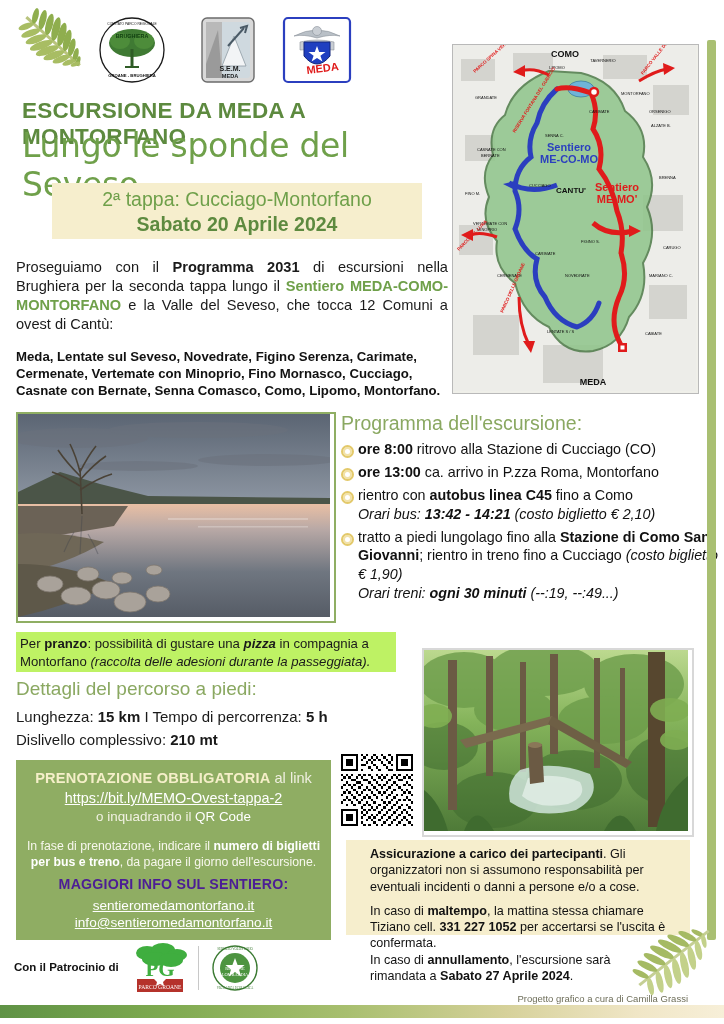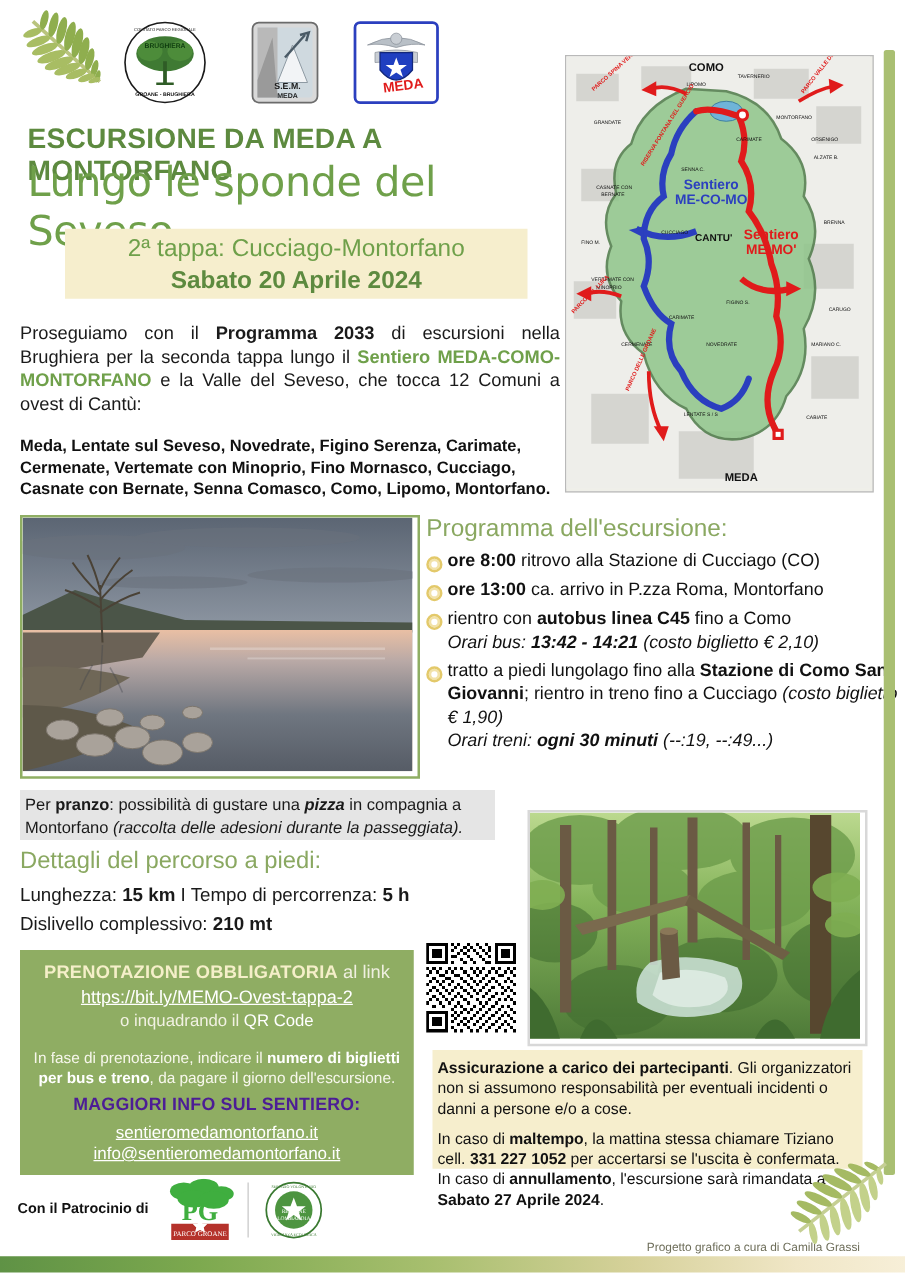--- a/index.html
+++ b/index.html
@@ -99,21 +99,21 @@
   .bullet{
     position:absolute;left:0;top:5px;width:9px;height:9px;border-radius:50%;
     background:#fff;border:2px solid #e3c96a;box-shadow:inset 0 0 0 2px #f2e2a8;
   }
   .it{font-style:italic;}
   .bd{font-weight:bold;}
 
   
   .pranzo{
     position:absolute;left:16px;top:632px;width:380px;height:40px;
-    background:#e5e5e5;
+    background:#bef264;
   }
   .pranzo p{margin:0;padding:3px 4px 0 4px;font-size:13.2px;line-height:17.5px;}
 
   
   .det-title{
     position:absolute;left:16px;top:678px;font-size:19px;color:#8aa861;
   }
   .det-l1{position:absolute;left:16px;top:708px;font-size:15px;text-align:right;}
   .det-l2{position:absolute;left:16px;top:731px;font-size:15px;}
 
@@ -135,21 +135,21 @@
   .pr-mail{position:absolute;top:155px;left:0;width:315px;text-align:center;font-size:13.6px;text-decoration:underline;color:#ffffff;}
 
   
   .qr{position:absolute;left:341px;top:754px;width:72px;height:72px;background:#fff;}
 
   
   .assic{
     position:absolute;left:346px;top:840px;width:344px;height:95px;
     background:#f6eecd;
   }
-  .assic p{margin:0;padding:0 4px;font-size:12.6px;line-height:16.3px;color:#111;}
+  .assic p{margin:0;padding:0 24px;font-size:12.6px;line-height:16.3px;color:#111;}
   .assic p.first{padding-top:6px;}
   .assic p.gap{padding-top:8px;}
 
   
   .patro-label{position:absolute;left:14px;top:961px;font-size:11.5px;font-weight:bold;color:#111;}
   .patro-logo1{position:absolute;left:131px;top:943px;width:58px;height:50px;}
   .patro-div{position:absolute;left:198px;top:946px;width:1px;height:44px;background:#c8c8c8;}
   .patro-logo2{position:absolute;left:211px;top:944px;width:48px;height:48px;}
   .credit{position:absolute;right:36px;top:993px;font-size:9.5px;color:#6e6e5a;}
 </style>
@@ -224,21 +224,21 @@
 
   <div class="title-main">ESCURSIONE DA MEDA A MONTORFANO</div>
   <div class="title-sub">Lungo le sponde del Seveso</div>
 
   <div class="tappa-box">
     <div class="tappa-line1">2ª tappa: Cucciago-Montorfano</div>
     <div class="tappa-line2">Sabato 20 Aprile 2024</div>
   </div>
 
   <div class="intro">
-    <span>Proseguiamo con il </span><b>Programma 2033</b><span> di escursioni nella Brughiera per la seconda tappa lungo il </span><span class="grn">Sentiero MEDA-COMO-MONTORFANO</span><span> e la Valle del Seveso, che tocca 12 Comuni a ovest di Cantù:</span>
+    <span>Proseguiamo con il </span><b>Programma 2031</b><span> di escursioni nella Brughiera per la seconda tappa lungo il </span><span class="grn">Sentiero MEDA-COMO-MONTORFANO</span><span> e la Valle del Seveso, che tocca 12 Comuni a ovest di Cantù:</span>
   </div>
   <div class="comuni">Meda, Lentate sul Seveso, Novedrate, Figino Serenza, Carimate, Cermenate, Vertemate con Minoprio, Fino Mornasco, Cucciago, Casnate con Bernate, Senna Comasco, Como, Lipomo, Montorfano.</div>
 
   <div class="map-wrap">
     <svg width="243" height="346" viewBox="0 0 243 346">
       <rect width="243" height="346" fill="#f4f4f0"></rect>
       <g opacity="0.5">
         <rect x="0" y="0" width="243" height="346" fill="#e8e8e4"></rect>
         <g fill="#b5b5b0">
           <rect x="8" y="14" width="34" height="22"></rect>

